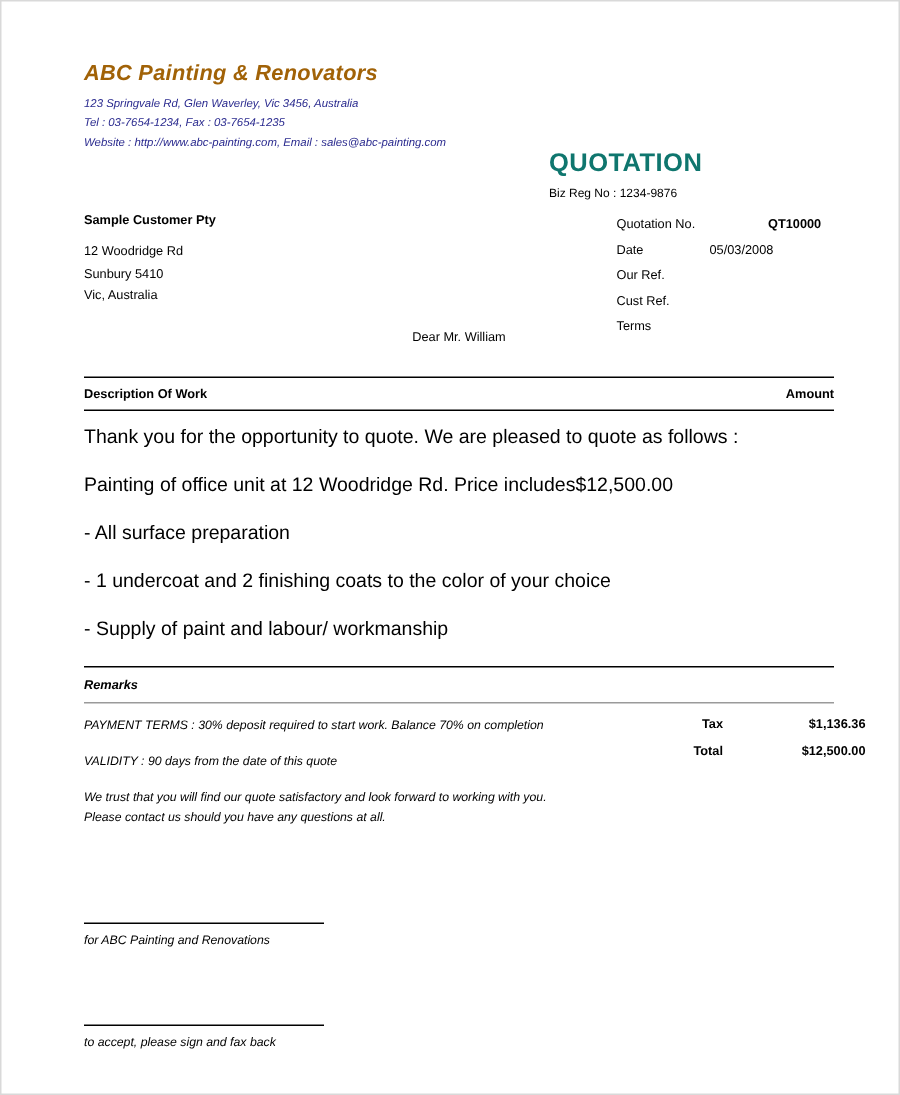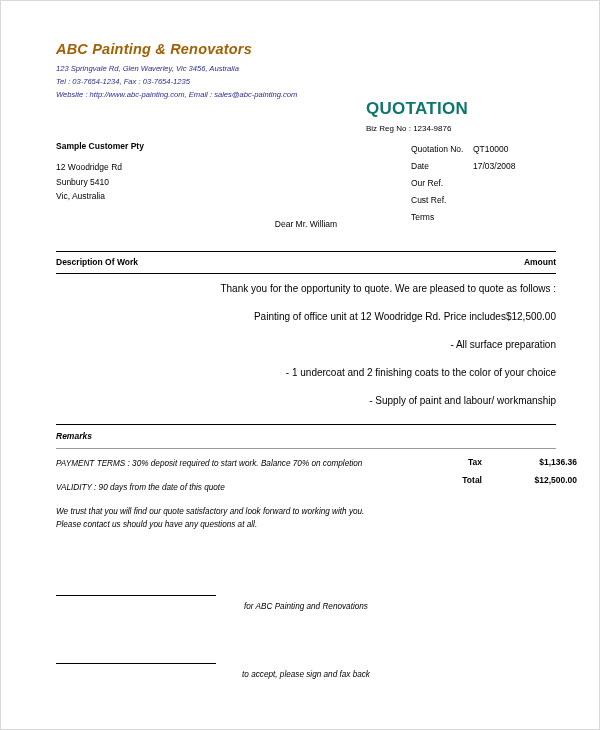--- a/index.html
+++ b/index.html
@@ -88,42 +88,42 @@
     top: 0;
     width: 200px;
     font-size: 8.5px;
   }
   .meta-row {
     height: 17px;
     line-height: 17px;
     white-space: nowrap;
   }
   .meta-label { display: inline-block; width: 62px; }
-  .meta-val-bold { font-weight: normal; }
+  .meta-val-bold { font-weight: bold; margin-left: 39px; }
 
   
   .rule {
     border-top: 1px solid #000;
     height: 0;
   }
   .rule-thin {
     border-top: 1px solid #9a9a9a;
     height: 0;
   }
   .desc-head {
     display: flex;
     justify-content: space-between;
     font-size: 8.5px;
     font-weight: bold;
     padding: 5px 0 6px 0;
   }
   .row {
     display: flex;
-    justify-content: flex-end;
-    font-size: 10px;
+    justify-content: flex-start;
+    font-size: 13px;
     padding: 9px 0 8px 0;
   }
   .row .amt { font-weight: normal; }
 
   
   .remarks-title {
     font-size: 8.5px;
     font-weight: bold;
     font-style: italic;
     padding: 6px 0 7px 0;
@@ -168,21 +168,20 @@
   .sig-block { margin-top: 26px; }
   .sig-line {
     width: 160px;
     border-top: 1px solid #000;
     height: 0;
   }
   .sig-caption {
     font-size: 8.2px;
     font-style: italic;
     margin-top: 6px;
-    text-align: center;
   }
 </style>
 </head>
 <body>
 
 <div class="page">
   <div class="inner">
 
     <div>
       <div class="company-name">ABC Painting &amp; Renovators</div>
@@ -203,21 +202,21 @@
         <div class="cust-line">Sunbury 5410</div>
         <div class="cust-line">Vic, Australia</div>
         <div class="dear">Dear Mr. William</div>
       </div>
 
       <div class="meta">
         <div class="meta-row">
           <span class="meta-label">Quotation No.</span><span class="meta-val-bold">QT10000</span>
         </div>
         <div class="meta-row">
-          <span class="meta-label">Date</span><span>17/03/2008</span>
+          <span class="meta-label">Date</span><span>05/03/2008</span>
         </div>
         <div class="meta-row">
           <span class="meta-label">Our Ref.</span><span></span>
         </div>
         <div class="meta-row">
           <span class="meta-label">Cust Ref.</span><span></span>
         </div>
         <div class="meta-row">
           <span class="meta-label">Terms</span><span></span>
         </div>

